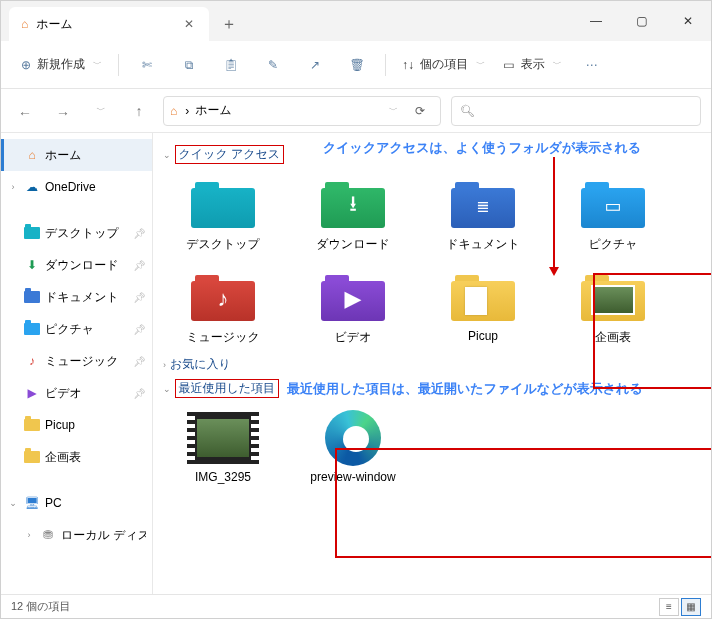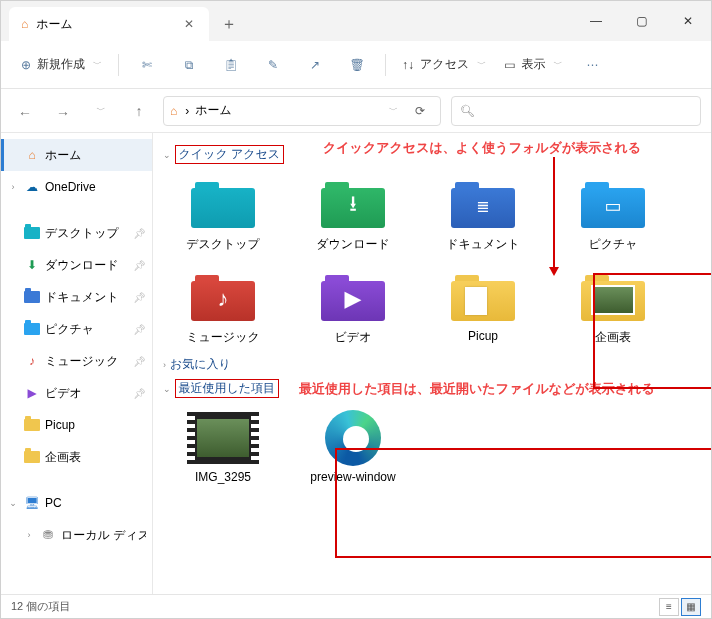--- a/index.html
+++ b/index.html
@@ -39,21 +39,21 @@
 .side-label { flex: 1; white-space: nowrap; overflow: hidden; }
 .side-pin { color: #aaa; font-size: 10px; }
 .side-group-gap { height: 14px; }
 
 .main { flex: 1; overflow-y: auto; padding: 8px 10px; position: relative; }
 .section-head { display: flex; align-items: center; gap: 4px; font-size: 12px; margin: 4px 0 6px 0; }
 .section-chev { color: #888; font-size: 9px; }
 .section-title { color: #1a4b8c; }
 .section-title.boxed { border: 1.5px solid #d40000; padding: 0 3px; }
 
-.annot { color: #ef4444; font-weight: bold; font-size: 13px; position: absolute; }
+.annot { color: #3b82f6; font-weight: bold; font-size: 13px; position: absolute; }
 .annot-line { position: absolute; background: #d40000; }
 .annot-arrowhead { position: absolute; width: 0; height: 0; border-left: 5px solid transparent; border-right: 5px solid transparent; border-top: 9px solid #d40000; }
 
 .grid { display: flex; flex-wrap: wrap; gap: 4px 10px; }
 .item { width: 120px; display: flex; flex-direction: column; align-items: center; gap: 4px; padding: 6px 2px; font-size: 12px; }
 .item-icon { width: 72px; height: 56px; display: flex; align-items: center; justify-content: center; }
 .item-label { text-align: center; white-space: nowrap; overflow: hidden; text-overflow: ellipsis; max-width: 116px; }
 
 .redbox1 { position: absolute; border: 2px solid #d40000; left: 440px; top: 140px; width: 270px; height: 116px; pointer-events: none; }
 .redbox2 { position: absolute; border: 2px solid #d40000; left: 182px; top: 315px; width: 528px; height: 110px; pointer-events: none; }
@@ -146,21 +146,21 @@
       </div>
     <div class="tb-btn">
         <span>↗</span>
       </div>
     <div class="tb-btn">
         <span>🗑︎</span>
       </div>
     <div class="tb-sep"></div>
     <div class="tb-btn text">
       <span>↑↓</span>
-      <span>アクセス</span>
+      <span>個の項目</span>
       <span class="chev-small">﹀</span>
     </div>
     <div class="tb-btn text">
       <span>▭</span>
       <span>表示</span>
       <span class="chev-small">﹀</span>
     </div>
     <div class="tb-btn">
         <span>⋯</span>
       </div>
@@ -366,21 +366,21 @@
       <div class="redbox1"></div>
 
       <div class="section-head">
         <span class="section-chev">›</span>
         <span class="section-title">お気に入り</span>
       </div>
 
       <div class="section-head" style="margin-top:2px">
         <span class="section-chev">⌄</span>
         <span class="section-title boxed">最近使用した項目</span>
-        <span class="annot" style="position:static;margin-left:16px">最近使用した項目は、最近開いたファイルなどが表示される</span>
+        <span class="annot" style="position:static;margin-left:4px">最近使用した項目は、最近開いたファイルなどが表示される</span>
       </div>
 
       <div class="grid">
         <div class="item">
           <div class="item-icon">
               <div class="file-video">
                 <div class="file-video-inner"></div>
               </div>
             </div>
           <div class="item-label">IMG_3295</div>

